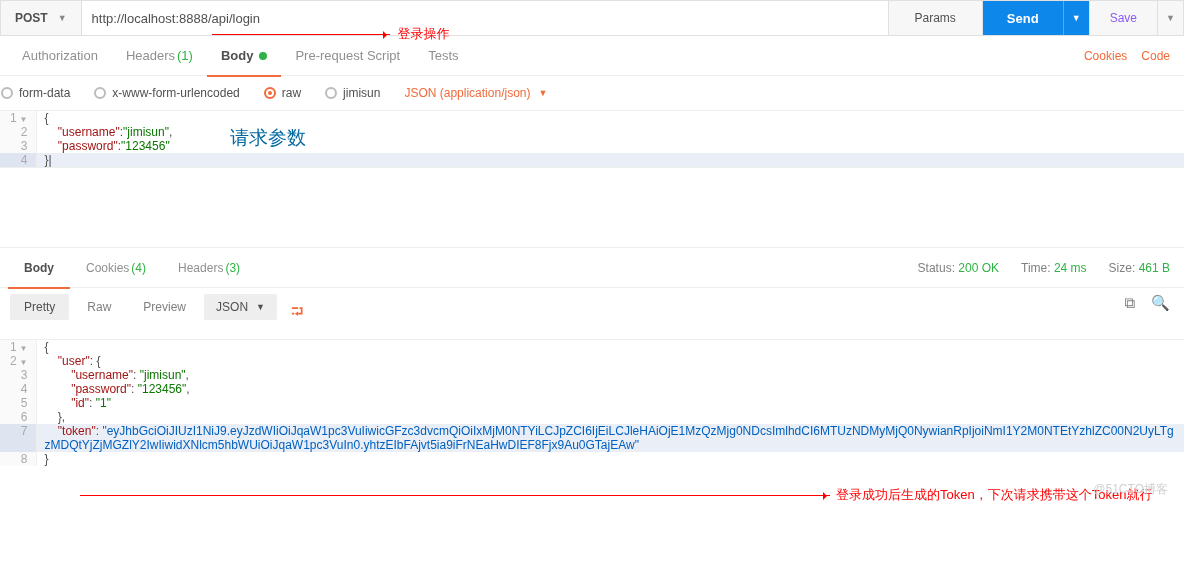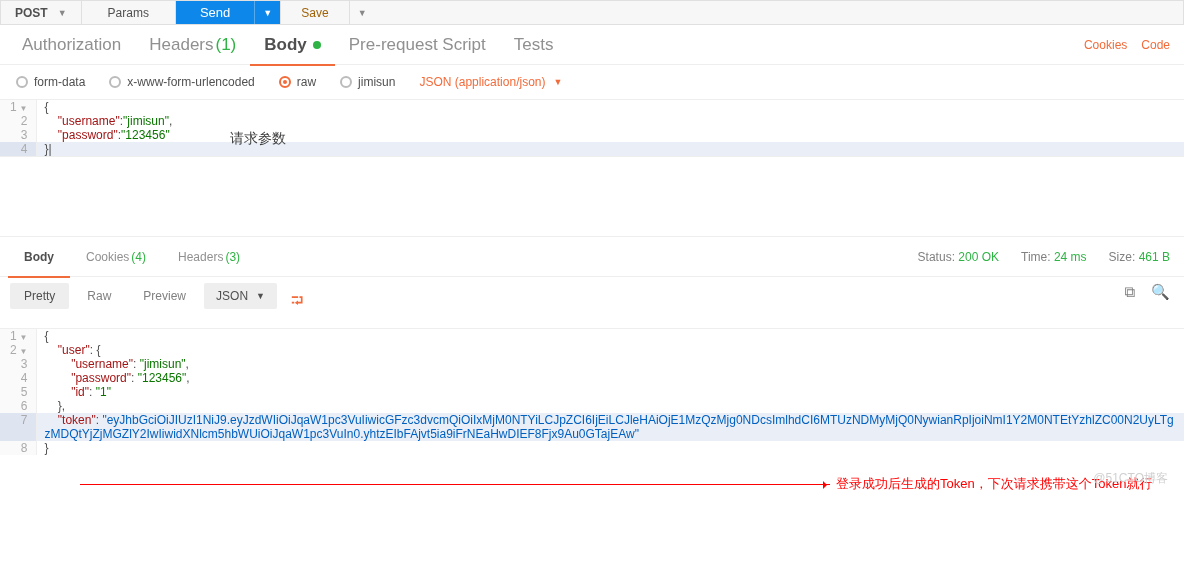--- a/index.html
+++ b/index.html
@@ -1,56 +1,56 @@
 <!DOCTYPE html>
 <html><head>
 <meta charset="utf-8">
 <style>
 *{box-sizing:border-box;margin:0;padding:0;font-family:"Helvetica Neue",Arial,sans-serif}
 body{background:#fff;font-size:12px;color:#505050;width:1184px}
-.top-bar{display:flex;align-items:stretch;background:#f7f7f7;border:1px solid #e0e0e0;height:25px}
+.top-bar{display:flex;align-items:stretch;background:#f7f7f7;border:1px solid #e0e0e0;height:36px}
 .method-dd{display:flex;align-items:center;padding:0 14px;border-right:1px solid #e0e0e0;font-weight:bold;cursor:pointer}
 .caret{margin-left:10px;font-size:9px;color:#888}
 .url-input{flex:1;border:none;background:transparent;padding:0 10px;font-size:13px;color:#505050;outline:none}
 .url-wrap{flex:1;display:flex;align-items:center;background:#fff;border-right:1px solid #e0e0e0;position:relative}
 .params-btn{padding:0 26px;display:flex;align-items:center;border-right:1px solid #e0e0e0;cursor:pointer;color:#505050}
 .send{display:flex;align-items:stretch}
-.send-main{background:#0d87e9;color:#fff;padding:0 24px;display:flex;align-items:center;font-weight:400;font-size:13px;cursor:pointer}
+.send-main{background:#0d87e9;color:#fff;padding:0 24px;display:flex;align-items:center;font-weight:700;font-size:13px;cursor:pointer}
 .send-dd{background:#0d87e9;border-left:1px solid rgba(255,255,255,.3);color:#fff;width:26px;display:flex;align-items:center;justify-content:center;font-size:9px;cursor:pointer}
 .save{display:flex;align-items:stretch}
-.save-main{padding:0 20px;display:flex;align-items:center;border-left:1px solid #e0e0e0;cursor:pointer;color:#a16207}
+.save-main{padding:0 20px;display:flex;align-items:center;border-left:1px solid #e0e0e0;cursor:pointer;color:#8b5cf6}
 .save-dd{width:26px;display:flex;align-items:center;justify-content:center;border-left:1px solid #e0e0e0;font-size:9px;color:#888;cursor:pointer}
 .login-anno{position:absolute;top:24px;left:130px;display:flex;align-items:center;color:red;font-size:13px;pointer-events:none}
 .anno-line{height:1px;width:178px;background:red;position:relative}
 .anno-line::after{content:"";position:absolute;right:-1px;top:-3px;border:4px solid transparent;border-left-color:red}
 .req-tabs{display:flex;align-items:center;padding:0 8px;position:relative;height:40px;border-bottom:1px solid #eee}
-.req-tab{padding:0 14px;height:40px;display:flex;align-items:center;color:#909090;cursor:pointer;font-size:17px}
+.req-tab{padding:0 14px;height:40px;display:flex;align-items:center;color:#909090;cursor:pointer;font-size:13px}
 .req-tab.active{color:#505050;font-weight:600;position:relative}
 .req-tab.active::after{content:"";position:absolute;bottom:-1px;left:0;right:0;height:2px;background:#f26b3a}
 .dot{width:8px;height:8px;border-radius:50%;background:#2fb344;margin-left:6px}
 .green-count{color:#2fb344;margin-left:2px}
 .right-links{position:absolute;right:14px;display:flex;gap:14px}
 .right-links span{color:#f26b3a;cursor:pointer}
-.body-type{display:flex;align-items:center;gap:24px;padding:10px 16px}
+.body-type{display:flex;align-items:center;gap:24px;padding:10px 1px}
 .radio{display:flex;align-items:center;gap:6px;cursor:pointer}
 .rcircle{width:12px;height:12px;border-radius:50%;border:2px solid #bbb;display:inline-block;position:relative}
 .rcircle.sel{border-color:#f26b3a}
 .rcircle.sel::after{content:"";position:absolute;inset:2px;background:#f26b3a;border-radius:50%}
 .json-dd{color:#f26b3a;display:flex;align-items:center;gap:8px;cursor:pointer}
 .editor{border-top:1px solid #eee;border-bottom:1px solid #eee;font-family:Menlo,Consolas,monospace;font-size:12px;position:relative}
 .editor-table{width:100%;border-collapse:collapse}
 .gutter{width:36px;text-align:right;color:#aaa;background:#fafafa;padding:0 8px;border-right:1px solid #eee;vertical-align:top;user-select:none}
 .fold{color:#aaa;font-size:8px;padding-left:3px}
 .code-cell{padding:0 8px;white-space:pre}
 tr.hl td{background:#e9eef7}
 tr.hl .gutter{background:#dfe5f0}
 .key{color:#a31515}
 .str{color:#0b7500}
 .tok{color:#0060c0;overflow-wrap:anywhere}
-.param-anno{position:absolute;left:230px;top:30px;color:#404040;font-size:14px;pointer-events:none}
+.param-anno{position:absolute;left:230px;top:14px;color:#0369a1;font-size:19px;pointer-events:none}
 .spacer{height:80px;border-bottom:1px solid #eee}
 .resp-tabs{display:flex;align-items:center;padding:0 8px;position:relative;height:40px;border-bottom:1px solid #eee}
 .resp-tab{padding:0 16px;height:40px;display:flex;align-items:center;color:#909090;cursor:pointer}
 .resp-tab.active{color:#505050;font-weight:600;position:relative}
 .resp-tab.active::after{content:"";position:absolute;bottom:-1px;left:0;right:0;height:2px;background:#f26b3a}
 .resp-status{position:absolute;right:14px;display:flex;gap:22px;color:#808080}
 .resp-status span.v{color:#2fb344}
 .toolbar{display:flex;align-items:flex-start;padding:6px 10px;border-bottom:1px solid #eee;gap:4px;position:relative}
 .tb-btn{padding:6px 14px;color:#808080;cursor:pointer;border-radius:2px}
 .tb-btn.active{background:#eee;color:#505050}
@@ -71,20 +71,27 @@
 </head>
 <body>
 
 <div class="container">
 
 <div class="top-bar">
   <div class="method-dd">
     <span>POST</span>
     <span class="caret">▼</span>
   </div>
+  <div class="url-wrap">
+    <input class="url-input" value="http://localhost:8888/api/login" style="">
+    <div class="login-anno">
+      <div class="anno-line"></div>
+      <span style="margin-left:8px">登录操作</span>
+    </div>
+  </div>
   <div class="params-btn">Params</div>
   <div class="send">
     <div class="send-main">Send</div>
     <div class="send-dd">
           <span>▼</span>
         </div>
   </div>
   <div class="save">
     <div class="save-main">Save</div>
     <div class="save-dd">

